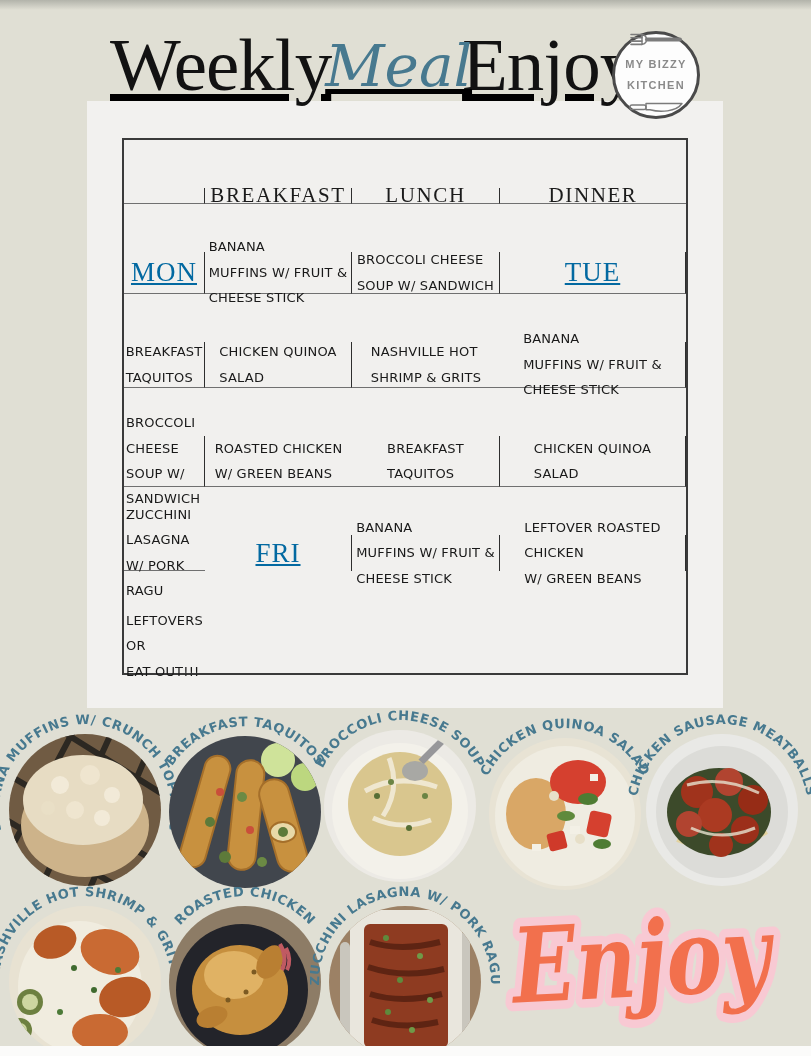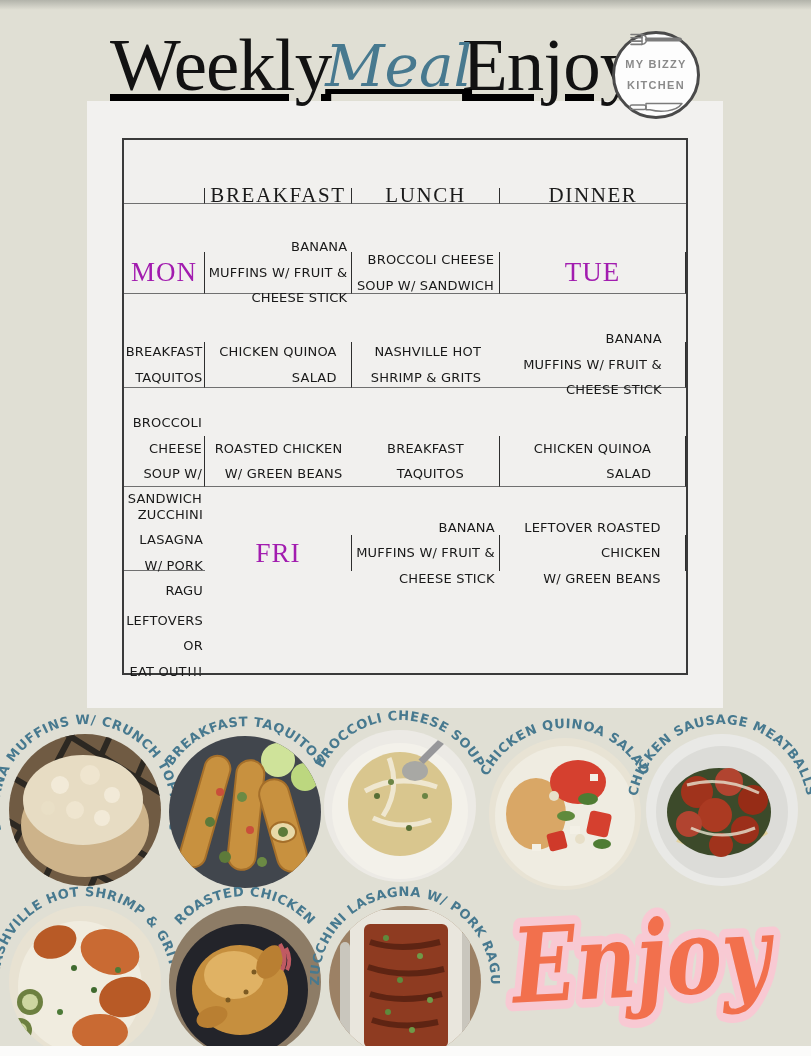--- a/index.html
+++ b/index.html
@@ -21,25 +21,25 @@
         background:#fdfdfd;border:3px solid #4a4a4a;display:flex;flex-direction:column;
         align-items:center;justify-content:center;gap:7px;box-sizing:border-box;}
   .logo-text{font-size:11px;font-weight:bold;color:#8a8a8a;letter-spacing:1.3px;line-height:1.25;}
 
   
   .mealtable{position:absolute;left:122px;top:138px;display:grid;
        grid-template-columns:81px 147px 148px 186px;
        grid-template-rows:64px 90px 94px 99px 84px 102px;
        border:2px solid #3a3a3a;background:#f1f0ee;}
   .cell{border-right:1.5px solid #2e2e2e;border-bottom:1.5px solid #707070;
-       display:flex;align-items:center;justify-content:center;text-align:right;padding:2px;margin-top:48px;}
+       display:flex;align-items:center;justify-content:center;text-align:left;padding:2px;margin-top:48px;}
   .cell.lastcol{border-right:none;}
   .cell.lastrow{border-bottom:none;}
   .hdr{font-family:"Liberation Serif",serif;font-size:21px;letter-spacing:1.6px;color:#1b1b1b;}
-  .day{font-family:"Liberation Serif",serif;font-size:27px;letter-spacing:1px;color:#a21caf;}
+  .day{font-family:"Liberation Serif",serif;font-size:27px;letter-spacing:1px;color:#0369a1;text-decoration:underline;}
   .meal{font-family:"DejaVu Sans",sans-serif;font-size:13px;line-height:1.95;
         letter-spacing:0.2px;color:#191919;white-space:pre-line;}
 
   
   .card{position:absolute;width:190px;height:190px;}
   .arc-label{font-family:"DejaVu Sans",sans-serif;font-size:13px;font-weight:bold;
         letter-spacing:0.6px;fill:#47798f;}
 
   
   .enjoy{position:absolute;left:495px;top:878px;}

